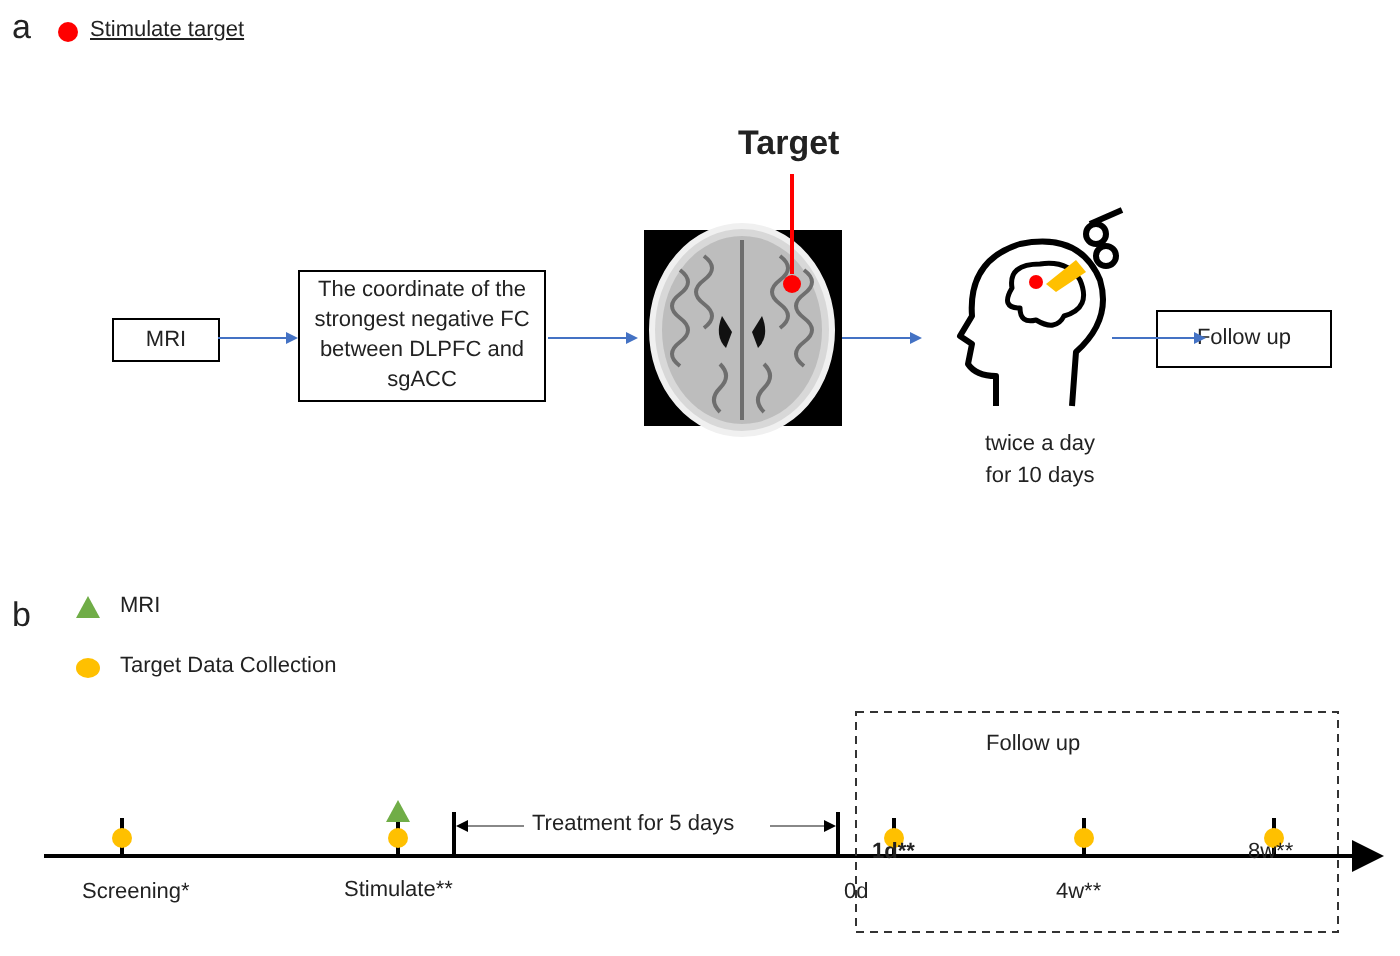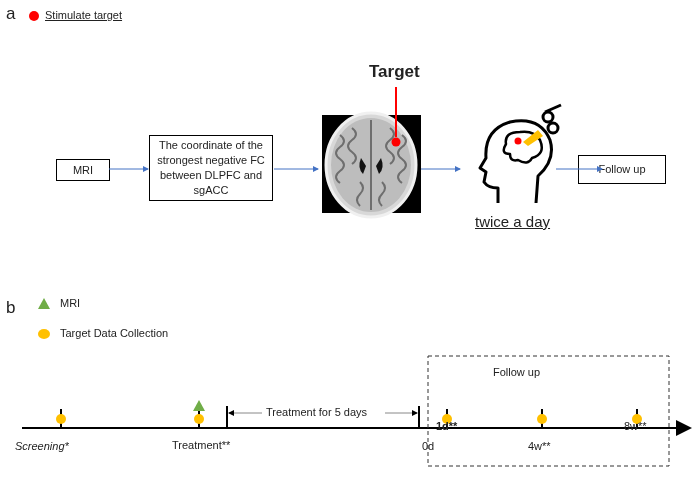--- a/index.html
+++ b/index.html
@@ -1,21 +1,21 @@
 <!DOCTYPE html>
 <html><head>
 <meta charset="utf-8">
 <style>
   html,body{margin:0;padding:0;background:#fff;}
   body{width:700px;height:478px;position:relative;overflow:hidden;font-family:"Liberation Sans",sans-serif;color:#222;}
   .abs{position:absolute;}
   .panel-label{font-size:17px;color:#222;}
   .legend-text{font-size:11px;color:#222;}
   .box{position:absolute;border:1px solid #000;background:#fff;font-size:11px;text-align:center;display:flex;align-items:center;justify-content:center;line-height:15px;}
-  .caption{font-size:15px;line-height:16px;text-decoration:underline;}
+  .caption{font-size:11px;text-align:center;line-height:16px;}
   svg{position:absolute;left:0;top:0;}
   .tl-label{position:absolute;font-size:11px;color:#222;white-space:nowrap;}
 </style>
 </head>
 <body>
 
 <div class="abs panel-label" style="left:6px;top:4px;">a</div>
 <div class="abs" style="left:29px;top:11px;width:10px;height:10px;border-radius:50%;background:#ff0000;"></div>
 <div class="abs legend-text" style="left:45px;top:9px;text-decoration:underline;">Stimulate target</div>
 
@@ -28,20 +28,21 @@
   </div>
 
 <div class="abs" style="left:369px;top:62px;font-size:17px;font-weight:bold;">Target</div>
 
 <div class="box" style="left:578px;top:155px;width:86px;height:27px;">
     <span>Follow up</span>
   </div>
 
 <div class="abs caption" style="left:475px;top:214px;width:90px;">
   <div>twice a day</div>
+  <div>for 10 days</div>
 </div>
 
 <svg width="700" height="478">
   <defs>
     <marker id="ab" markerWidth="6" markerHeight="6" refX="5" refY="3" orient="auto">
       <path d="M0,0 L6,3 L0,6 z" fill="#4472c4"></path>
     </marker>
     <marker id="ak" markerWidth="8" markerHeight="8" refX="7" refY="4" orient="auto">
       <path d="M0,0 L8,4 L0,8 z" fill="#000"></path>
     </marker>
@@ -110,18 +111,18 @@
   <ellipse cx="44" cy="334" rx="6" ry="5" fill="#ffc000"></ellipse>
 </svg>
 
 <div class="abs panel-label" style="left:6px;top:298px;">b</div>
 <div class="abs legend-text" style="left:60px;top:297px;">MRI</div>
 <div class="abs legend-text" style="left:60px;top:327px;">Target Data Collection</div>
 
 <div class="tl-label" style="left:493px;top:366px;">Follow up</div>
 <div class="tl-label" style="left:266px;top:406px;">Treatment for 5 days</div>
 
-<div class="tl-label" style="left:15px;top:440px;font-style:italic;">Screening*</div>
-<div class="tl-label" style="left:172px;top:439px;">Treatment**</div>
+<div class="tl-label" style="left:41px;top:440px;">Screening*</div>
+<div class="tl-label" style="left:172px;top:439px;">Stimulate**</div>
 <div class="tl-label" style="left:422px;top:440px;">0d</div>
 <div class="tl-label" style="left:436px;top:420px;font-weight:bold;">1d**</div>
 <div class="tl-label" style="left:528px;top:440px;">4w**</div>
 <div class="tl-label" style="left:624px;top:420px;">8w**</div>
 
 </body></html>

